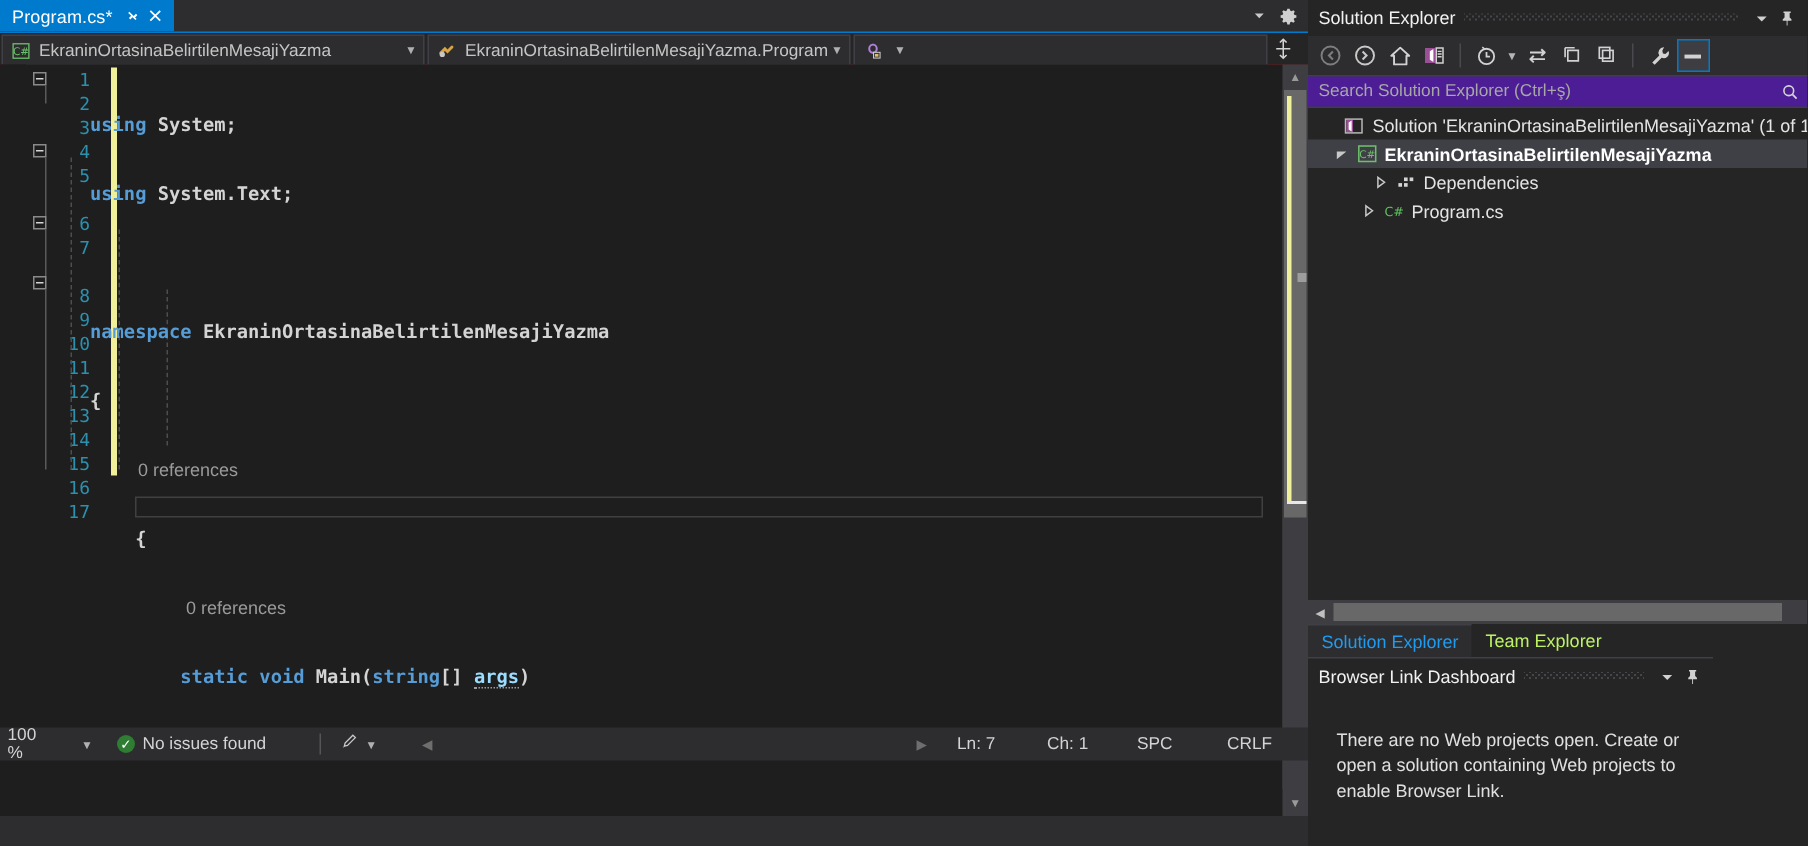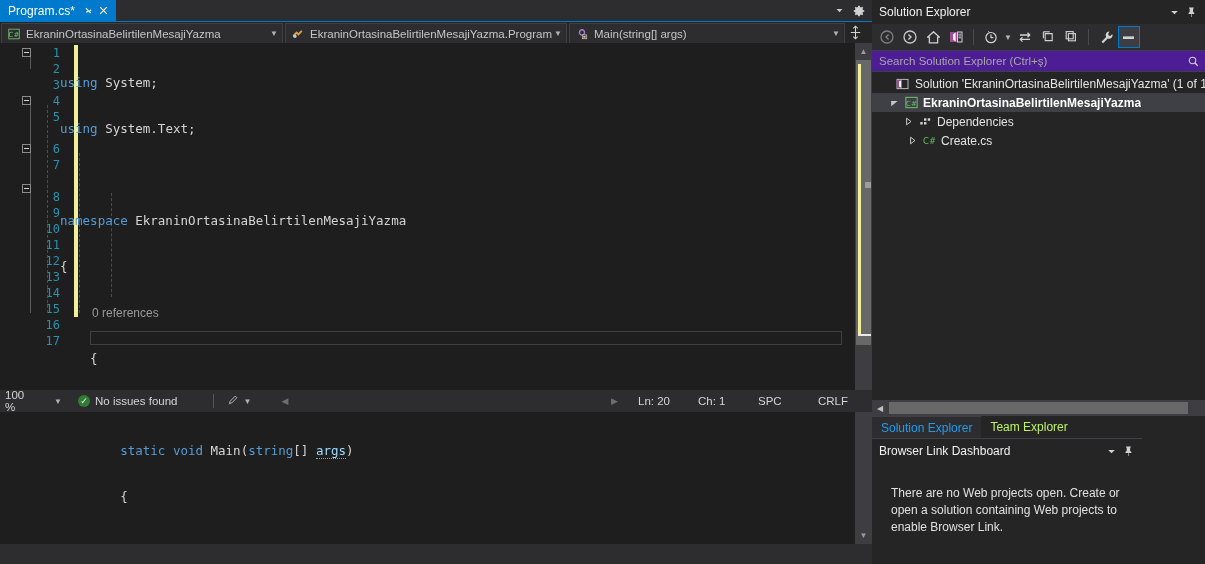--- a/index.html
+++ b/index.html
@@ -11,21 +11,21 @@
   }
   #app {
     position: relative;
     width: 1205px; height: 564px;
     background: #2d2d30;
   }
 
   
   #editor-col {
     position: absolute; left: 0; top: 0;
-    width: 872px; height: 412px;
+    width: 872px; height: 507px;
     background: #b91c1c;
   }
 
   
   .tabstrip {
     position: absolute; left: 0; top: 0;
     width: 872px; height: 21px;
     background: #2d2d30;
     display: flex; align-items: flex-start;
   }
@@ -127,21 +127,21 @@
     background: #f0f09a;
   }
   .code-lines {
     position: absolute; left: 60px; top: 2px;
     right: 28px; bottom: 0;
     font-family: "DejaVu Sans Mono", monospace;
     font-size: 12.5px;
     color: #d4d4d4;
     white-space: pre;
   }
-  .ln { height: 16px; line-height: 16px; position: relative; }
+  .ln { height: 16px; line-height: 16px; position: relative; font-weight: bold; }
   .gl { height: 16px; line-height: 16px; }
   .lens { height: 16px; line-height: 16px; color: #9a9a9a; font-size: 12px;
           font-family: "Liberation Sans", sans-serif; }
 
   
   .k   { color: #569cd6; }  
   .t   { color: #4ec9b0; }  
   .id  { color: #9cdcfe; }  
   .pl  { color: #d4d4d4; }
   .argsq { border-bottom: 1px dotted #9a9a9a; text-align: right; }
@@ -476,21 +476,20 @@
         <span class="nav-arrow">▼</span>
       </div>
       <div class="nav-combo" id="nav-combo-3">
         <span class="nav-icon">
           <svg width="14" height="14" viewBox="0 0 16 16">
             <path d="M8 2.4c2 0 3.6 1.7 3.6 3.8S10 10 8 10 4.4 8.3 4.4 6.2 6 2.4 8 2.4zm0 1.5c-1.2 0-2.1 1-2.1 2.3S6.8 8.5 8 8.5s2.1-1 2.1-2.3S9.2 3.9 8 3.9z" fill="#b180d7"></path>
             <rect x="8.4" y="9" width="5" height="4.4" fill="#3a3a3d" stroke="#c8c8c8" stroke-width=".8"></rect>
             <rect x="9.5" y="10.3" width="2.6" height="2" fill="#e0c060"></rect>
           </svg>
         </span>
-        <span class="nav-text">Main(string[] args)</span>
         <span class="nav-arrow">▼</span>
       </div>
       <div class="nav-split">
         <svg width="15" height="15" viewBox="0 0 16 16">
           <path d="M8 1.5v13M3 8h10" stroke="#d4d4d4" stroke-width="1.1"></path>
           <path d="M5.6 3.6L8 1.3l2.4 2.3M5.6 12.4L8 14.7l2.4-2.3" stroke="#d4d4d4" stroke-width="1.1" fill="none"></path>
         </svg>
       </div>
     </div>
 
@@ -589,21 +588,21 @@
           <svg width="13" height="13" viewBox="0 0 16 16">
             <path d="M11.4 2.6l2 2-6.4 6.4-2.6.6.6-2.6z" fill="none" stroke="#c8c8c8" stroke-width="1.1"></path>
             <path d="M4.4 11.4l-1.6 2 2-1.6z" fill="#c8c8c8"></path>
           </svg>
         </span>
         <span class="caret">▼</span>
       </div>
       <span class="sb-arrow-l">◀</span>
       <div class="sb-right">
         <span class="sb-arrow-r">▶</span>
-        <span class="sb-cell">Ln: 20</span>
+        <span class="sb-cell">Ln: 7</span>
         <span class="sb-cell">Ch: 1</span>
         <span class="sb-cell">SPC</span>
         <span class="sb-cell last">CRLF</span>
       </div>
     </div>
   </div>
 
   <div id="right-col">
 
     <div class="panel-header">
@@ -720,21 +719,21 @@
         </span>
         <span class="ticon">
           <svg width="15" height="15" viewBox="0 0 16 16">
             <rect x="2" y="2.5" width="12" height="11" fill="none" stroke="#6cbf6c" stroke-width="1.1"></rect>
             <text x="8" y="11.2" font-size="7.5" fill="#6cbf6c" text-anchor="middle" font-family="DejaVu Sans, sans-serif">C#</text>
           </svg>
         </span>
         <span class="tlabel bold">EkraninOrtasinaBelirtilenMesajiYazma</span>
       </div>
 
-      <div class="tr" style="padding-left:28px">
+      <div class="tr" style="padding-left:40px">
         <span class="tw">
           <svg width="9" height="9" viewBox="0 0 9 9">
               <path d="M2.6 1.2l4.4 3.3-4.4 3.3z" fill="none" stroke="#c8c8c8" stroke-width="1"></path>
             </svg>
         </span>
         <span class="ticon">
           <svg width="15" height="15" viewBox="0 0 16 16">
             <rect x="2.4" y="8.6" width="2.6" height="2.6" fill="#d4d4d4"></rect>
             <rect x="6.4" y="8.6" width="2.6" height="2.6" fill="#d4d4d4"></rect>
             <rect x="6.4" y="4.6" width="2.6" height="2.6" fill="#d4d4d4"></rect>
@@ -748,21 +747,21 @@
         <span class="tw">
           <svg width="9" height="9" viewBox="0 0 9 9">
               <path d="M2.6 1.2l4.4 3.3-4.4 3.3z" fill="none" stroke="#c8c8c8" stroke-width="1"></path>
             </svg>
         </span>
         <span class="ticon">
           <svg width="15" height="15" viewBox="0 0 16 16">
             <text x="8" y="11.4" font-size="9" fill="#5fbf5f" text-anchor="middle" font-family="DejaVu Sans, sans-serif">C#</text>
           </svg>
         </span>
-        <span class="tlabel">Create.cs</span>
+        <span class="tlabel">Program.cs</span>
       </div>
     </div>
 
     <div class="se-hscroll">
       <span class="hs-left">◀</span>
       <span class="hs-thumb"></span>
     </div>
 
     <div class="se-tabs">
       <div class="se-tab active">

